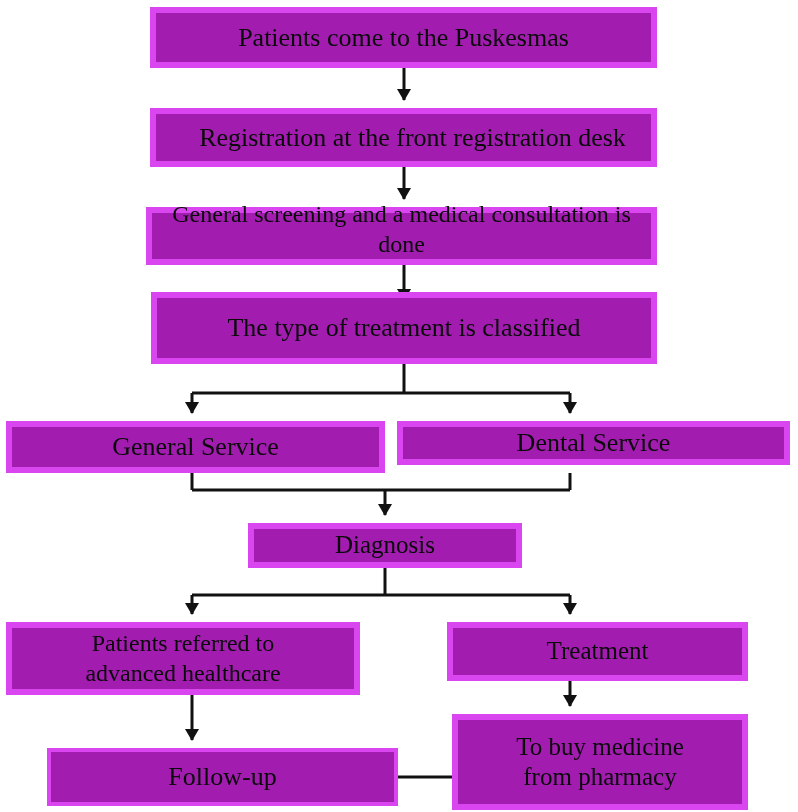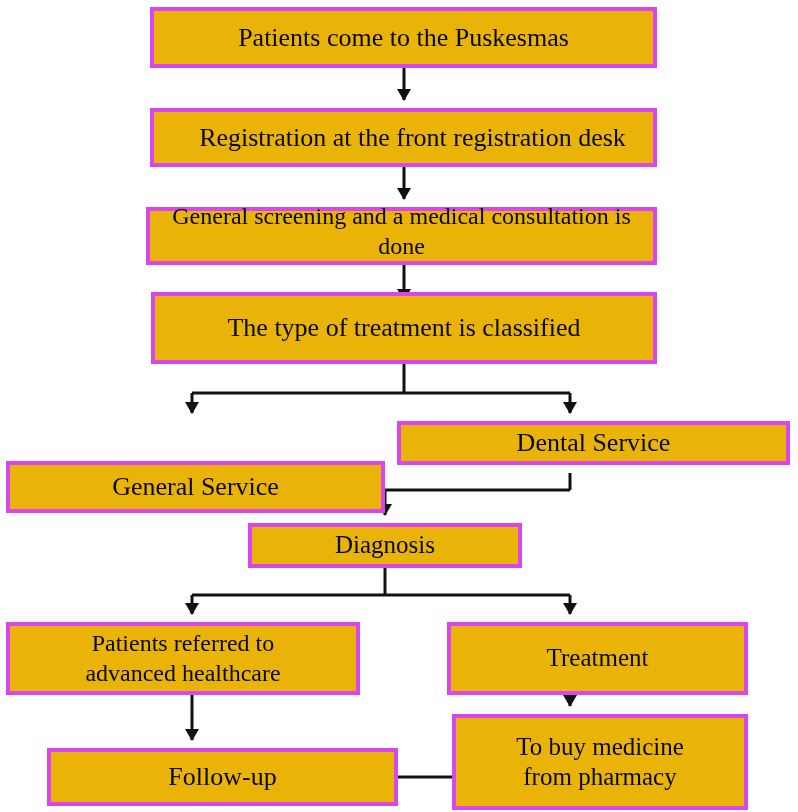--- a/index.html
+++ b/index.html
@@ -14,22 +14,22 @@
   #flowchart-canvas {
     position: relative;
     width: 798px;
     height: 812px;
     background: #ffffff;
     overflow: hidden;
   }
   .node {
     position: absolute;
     box-sizing: border-box;
-    border: 4px solid #d946ef;
-    background: #eab308;
+    border: 6px solid #d946ef;
+    background: #a21caf;
     display: flex;
     align-items: center;
     justify-content: center;
     text-align: center;
     line-height: 1.22;
     color: #0a0a0a;
   }
   .node .node-label {
     display: block;
     padding: 0 6px;
@@ -102,38 +102,38 @@
   </div>
 
   <div class="node" style="left:146px; top:207px; width:511px; height:58px; font-size:24px;align-items:flex-end;">
     <span class="node-label">General screening and a medical consultation is done</span>
   </div>
 
   <div class="node" style="left:151px; top:292px; width:506px; height:72px; font-size:26px;">
     <span class="node-label">The type of treatment is classified</span>
   </div>
 
-  <div class="node" style="left:6px; top:421px; width:379px; height:52px; font-size:26px;margin-top:40px;">
+  <div class="node" style="left:6px; top:421px; width:379px; height:52px; font-size:26px;">
     <span class="node-label">General Service</span>
   </div>
 
   <div class="node" style="left:397px; top:421px; width:393px; height:44px; font-size:26px;">
     <span class="node-label">Dental Service</span>
   </div>
 
   <div class="node" style="left:248px; top:523px; width:274px; height:45px; font-size:25px;">
     <span class="node-label">Diagnosis</span>
   </div>
 
   <div class="node" style="left:6px; top:622px; width:354px; height:73px; font-size:24px;">
     <span class="node-label">Patients referred to
 advanced healthcare</span>
   </div>
 
-  <div class="node" style="left:447px; top:622px; width:301px; height:73px; font-size:25px;text-align:right;">
+  <div class="node" style="left:447px; top:622px; width:301px; height:59px; font-size:25px;text-align:right;">
     <span class="node-label">Treatment</span>
   </div>
 
   <div class="node" style="left:452px; top:714px; width:296px; height:96px; font-size:25px;">
     <span class="node-label">To buy medicine
 from pharmacy</span>
   </div>
 
   <div class="node emphasis" style="left:7px; top:748px; width:351px; height:58px; font-size:26px;margin-left:40px;">
     <span class="node-label">Follow-up</span>

